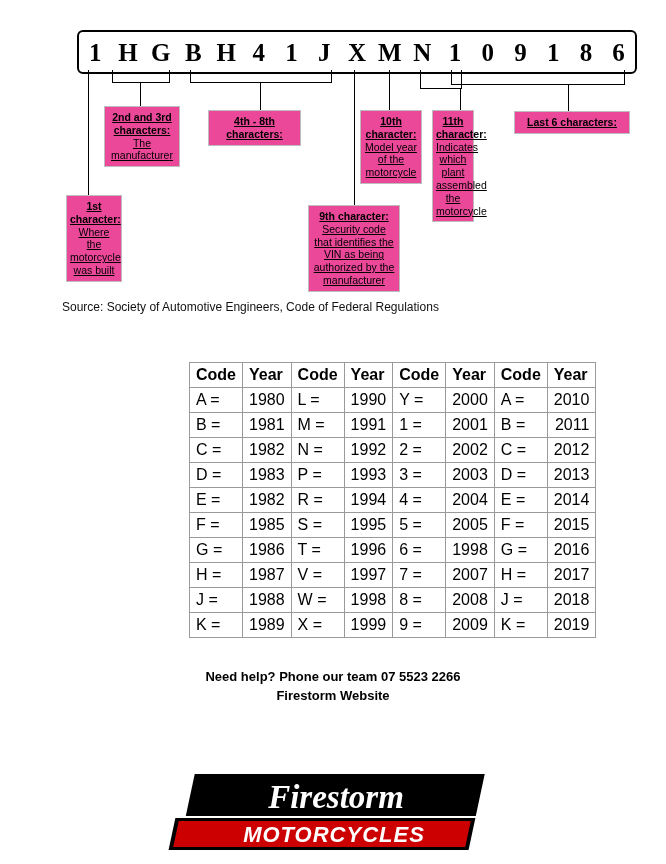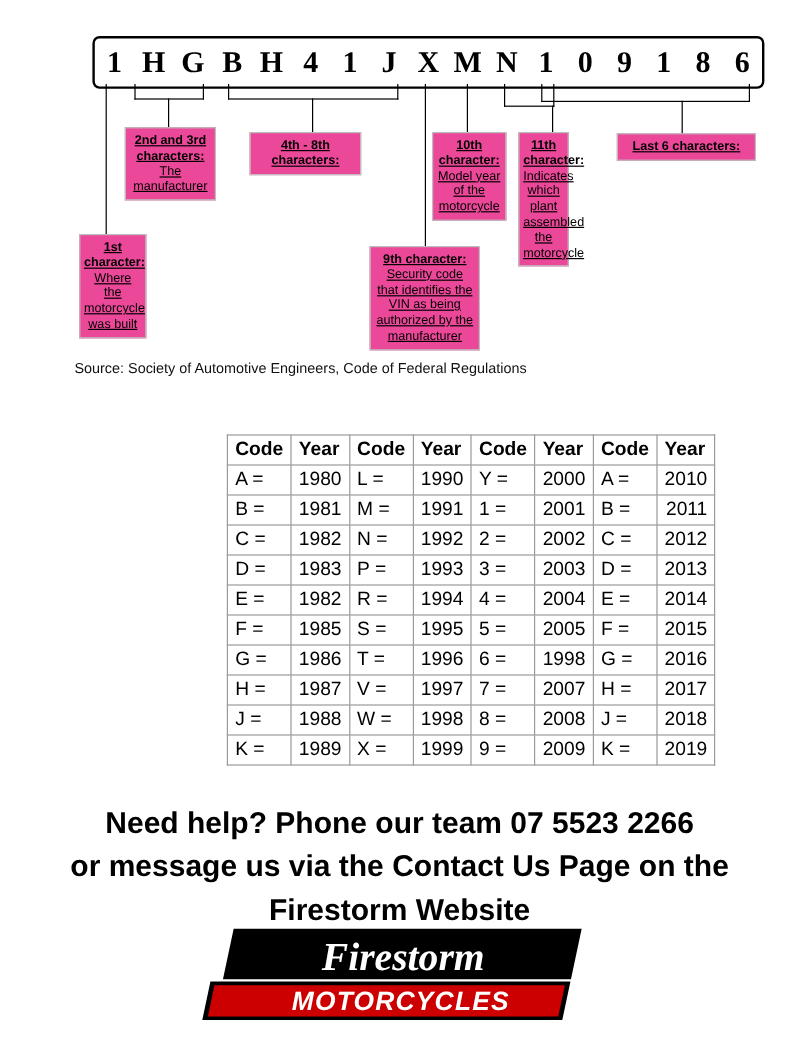--- a/index.html
+++ b/index.html
@@ -97,21 +97,21 @@
   #code-table td.code { text-align: left; }
   #code-table td.year { text-align: right; }
 
   
   #help-text {
     position: absolute;
     left: 0;
     top: 668px;
     width: 666px;
     text-align: center;
-    font-size: 25px;
+    font-size: 13px;
     font-weight: bold;
     line-height: 1.45;
   }
 
   
   #logo {
     position: absolute;
     left: 168px;
     top: 768px;
     width: 330px;
@@ -306,21 +306,20 @@
       <td class="code">9 =</td>
       <td class="year">2009</td>
       <td class="code">K =</td>
       <td class="year">2019</td>
     </tr>
   </tbody>
 </table>
 
 <div id="help-text">
   <div>Need help?  Phone our team 07 5523 2266</div>
-  <div>or message us via the Contact Us Page on the</div>
   <div>Firestorm Website</div>
 </div>
 
 <div id="logo">
   <svg viewBox="0 0 330 88" width="330" height="88" aria-hidden="true">
     <g transform="skewX(-12)">
       <rect x="28" y="6" width="290" height="42" fill="#000000"></rect>
       <rect x="18" y="50" width="300" height="32" fill="#000000"></rect>
       <rect x="22" y="53" width="292" height="26" fill="#cc0000"></rect>
     </g>

